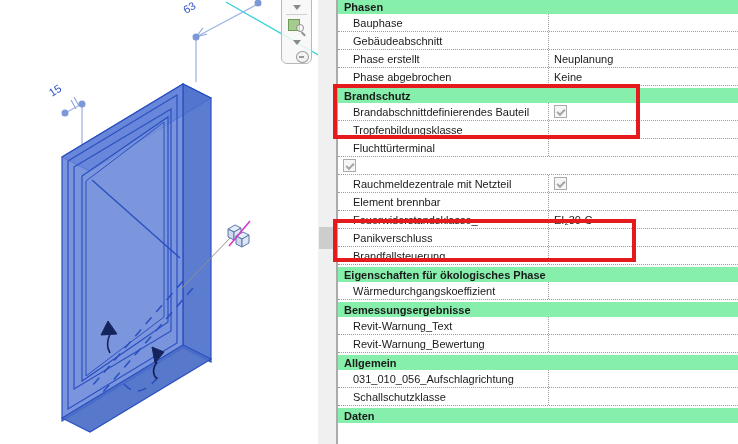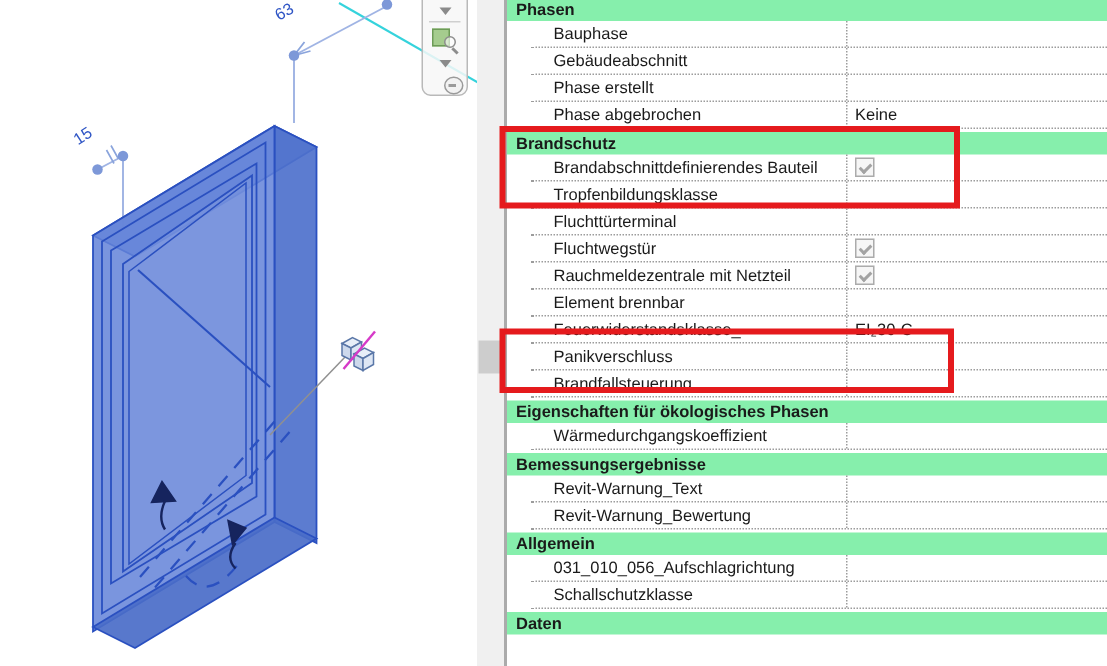--- a/index.html
+++ b/index.html
@@ -35,21 +35,21 @@
 
   
   #scroll-track{position:absolute;left:318px;top:0;width:18px;height:444px;background:#f0f0f0;}
   #scroll-thumb{position:absolute;left:1px;top:227px;width:16px;height:22px;background:#cdcdcd;}
 
   
   #properties{
     position:absolute;left:336px;top:0;width:402px;height:444px;
     border-left:2px solid #ababab;background:#fff;box-sizing:border-box;
   }
-  .prow{display:flex;height:18px;box-sizing:border-box;border-bottom:1px dotted #9c9c9c;align-items:center;margin-left:16px;}
+  .prow{display:flex;height:18px;box-sizing:border-box;border-bottom:1px dotted #9c9c9c;align-items:center;}
   .prow .plabel{flex:0 0 211px;padding-left:15px;white-space:nowrap;overflow:hidden;
                 border-right:1px dotted #9c9c9c;height:100%;display:flex;align-items:center;box-sizing:border-box;}
   .prow .pvalue{flex:1;padding-left:5px;height:100%;display:flex;align-items:center;white-space:nowrap;overflow:hidden;}
   .phead{height:15px;background:#86efac;display:flex;align-items:center;
          padding-left:6px;font-weight:bold;margin-top:2px;box-sizing:border-box;white-space:nowrap;}
   .phead.first{margin-top:0;height:14px;}
   .cb{width:13px;height:13px;border:1px solid #ababab;background:#f6f6f6;position:relative;box-sizing:border-box;}
   .cb::after{content:"";position:absolute;left:2px;top:3px;width:6px;height:3px;
              border-left:2px solid #a3a3a3;border-bottom:2px solid #a3a3a3;transform:rotate(-45deg);}
 
@@ -152,20 +152,21 @@
   <div class="prow">
     <div class="plabel">Bauphase</div>
     <div class="pvalue"></div>
   </div>
   <div class="prow">
     <div class="plabel">Gebäudeabschnitt</div>
     <div class="pvalue"></div>
   </div>
   <div class="prow">
     <div class="plabel">Phase erstellt</div>
+    <div class="pvalue">Neuplanung</div>
   </div>
   <div class="prow">
     <div class="plabel">Phase abgebrochen</div>
     <div class="pvalue">Keine</div>
   </div>
 
   <div class="phead">Brandschutz</div>
 
   <div class="prow">
     <div class="plabel">Brandabschnittdefinierendes Bauteil</div>
@@ -175,21 +176,20 @@
   </div>
   <div class="prow">
     <div class="plabel">Tropfenbildungsklasse</div>
     <div class="pvalue"></div>
   </div>
   <div class="prow">
     <div class="plabel">Fluchttürterminal</div>
     <div class="pvalue"></div>
   </div>
   <div class="prow">
-    <div class="plabel">Fluchtwegstür</div>
     <div class="pvalue">
       <span class="cb"></span>
     </div>
   </div>
   <div class="prow">
     <div class="plabel">Rauchmeldezentrale mit Netzteil</div>
     <div class="pvalue">
       <span class="cb"></span>
     </div>
   </div>
@@ -203,21 +203,21 @@
   </div>
   <div class="prow">
     <div class="plabel">Panikverschluss</div>
     <div class="pvalue"></div>
   </div>
   <div class="prow">
     <div class="plabel">Brandfallsteuerung</div>
     <div class="pvalue"></div>
   </div>
 
-  <div class="phead">Eigenschaften für ökologisches Phasen</div>
+  <div class="phead">Eigenschaften für ökologisches Phase</div>
 
   <div class="prow">
     <div class="plabel">Wärmedurchgangskoeffizient</div>
     <div class="pvalue"></div>
   </div>
 
   <div class="phead">Bemessungsergebnisse</div>
 
   <div class="prow">
     <div class="plabel">Revit-Warnung_Text</div>

